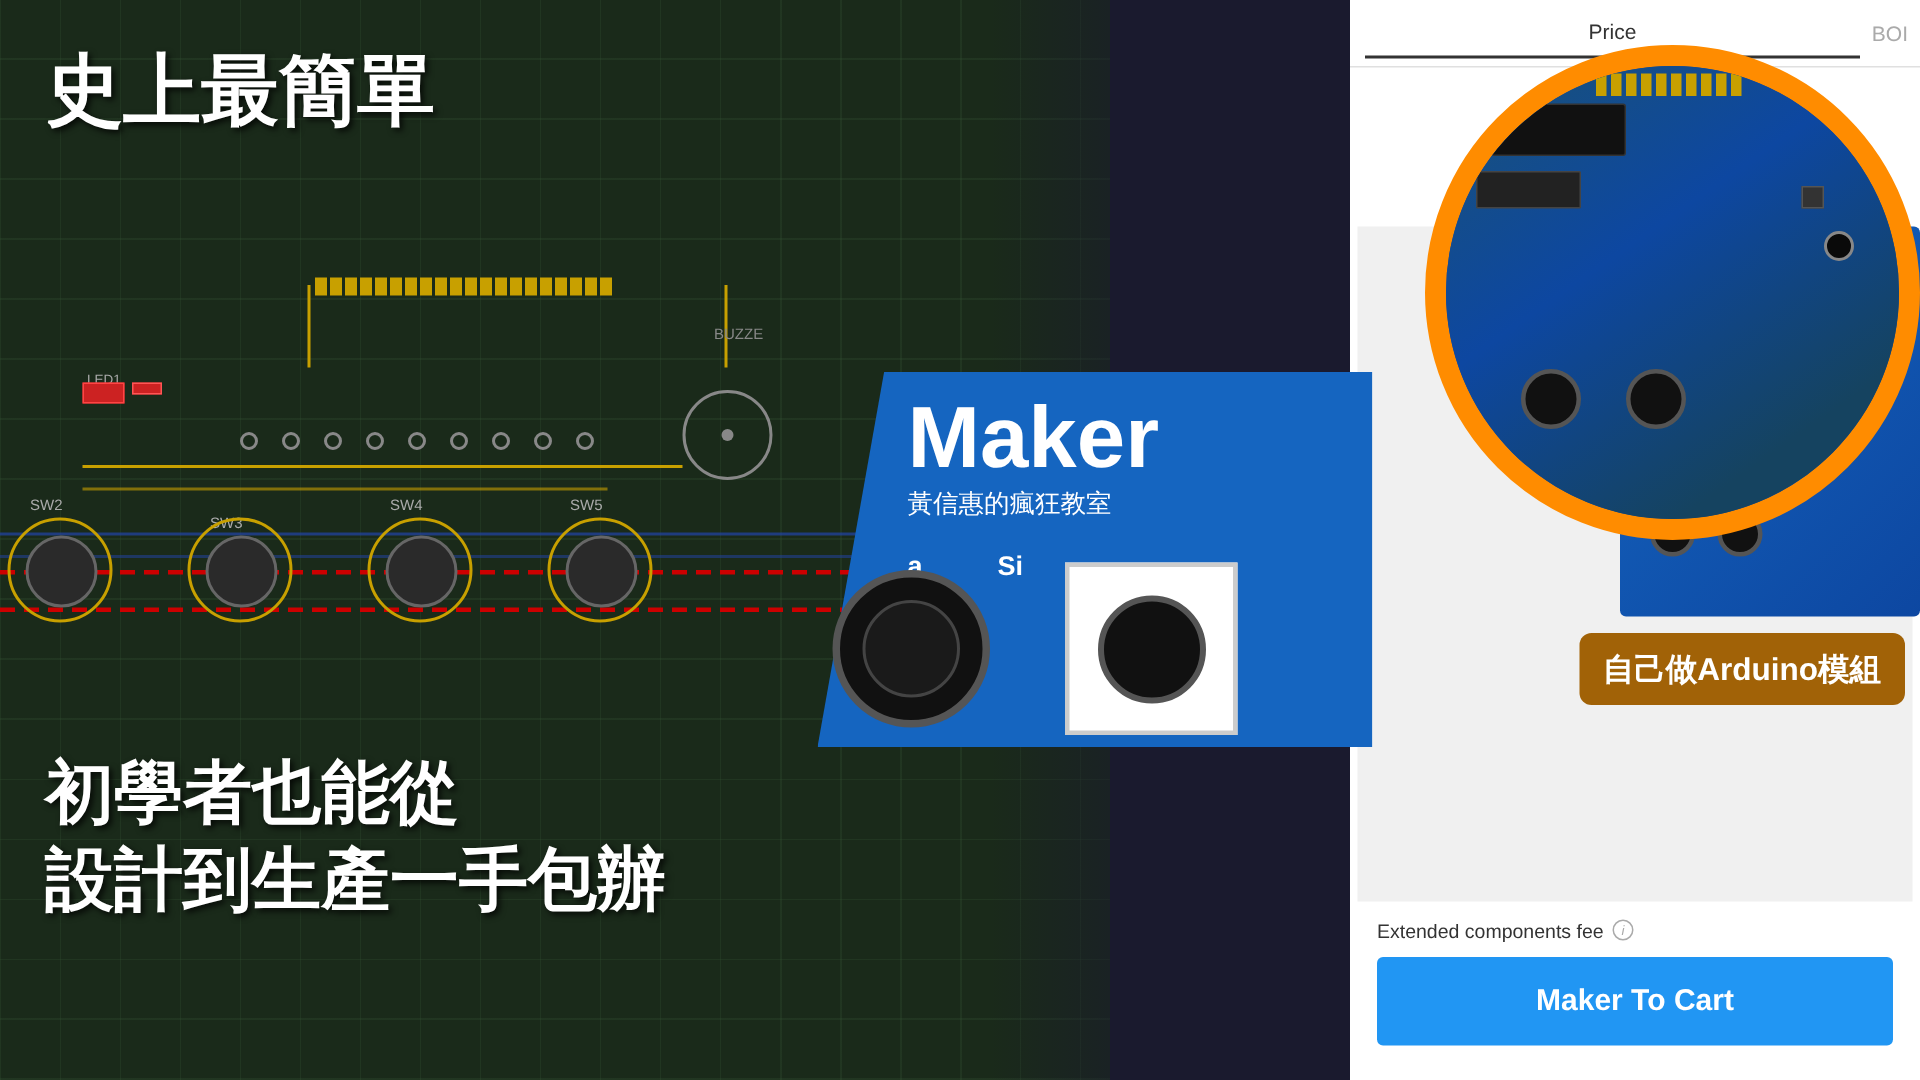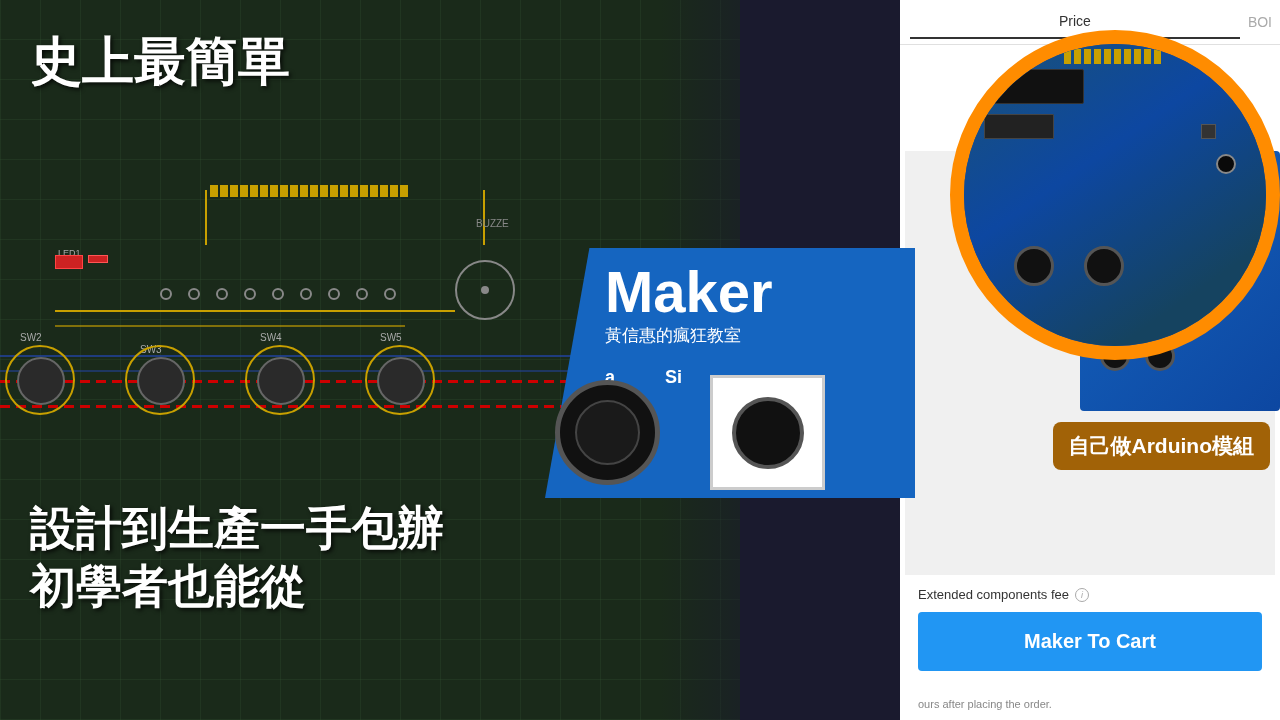--- a/index.html
+++ b/index.html
@@ -186,22 +186,22 @@
       <div style="position:absolute; top:50%; left:50%; transform:translate(-50%,-50%); width:8px; height:8px; background:#888; border-radius:50%;"></div>
     </div>
 
   </div>
 
   <div class="main-title">
     <div>史上最簡單</div>
   </div>
 
   <div class="sub-title">
+    <div>初學者也能從</div>
     <div>設計到生產一手包辦</div>
-    <div>初學者也能從</div>
   </div>
 
   <div class="left-fade"></div>
 </div>
 
 <div style="position:absolute; left:545px; top:248px; width:370px; height:250px; background:#1565c0; z-index:20; clip-path:polygon(12% 0, 100% 0, 100% 100%, 0% 100%);">
   <div style="padding:15px 20px 10px 60px;">
     <div style="font-size:58px; font-weight:bold; color:#fff; line-height:1;">Maker</div>
     <div style="font-size:17px; color:#fff; margin-top:3px;">黃信惠的瘋狂教室</div>
     <div style="display:flex; gap:50px; margin-top:20px; color:#fff; font-size:18px; font-weight:bold;">
@@ -281,25 +281,24 @@
         <div style="width:5px;height:10px;background:#c8a000;"></div>
         <div style="width:5px;height:10px;background:#c8a000;"></div>
       </div>
       <div style="position:absolute; bottom:40px; left:20px; width:30px;height:30px;border-radius:50%;background:#111;border:3px solid #555;"></div>
       <div style="position:absolute; bottom:40px; left:65px; width:30px;height:30px;border-radius:50%;background:#111;border:3px solid #555;"></div>
     </div>
   </div>
 
   <div style="padding:12px 18px 8px;">
     
-    <div style="display:flex; align-items:flex-end; gap:6px; font-size:13px; color:#333; margin-bottom:10px;">
+    <div style="display:flex; align-items:flex-start; gap:6px; font-size:13px; color:#333; margin-bottom:10px;">
       <span>Extended components fee</span>
       <span style="width:14px;height:14px;border-radius:50%;border:1px solid #aaa;display:inline-flex;align-items:center;justify-content:center;font-size:9px;color:#aaa;font-style:italic;cursor:pointer;">i</span>
     </div>
 
     
     <button class="save-to-cart-btn">Maker To Cart</button>
 
     
   </div>
 
-  <div style="font-size:11px; color:#888; padding:4px 18px 10px;">ours after placing the order.</div>
 </div>
 
 </body></html>

